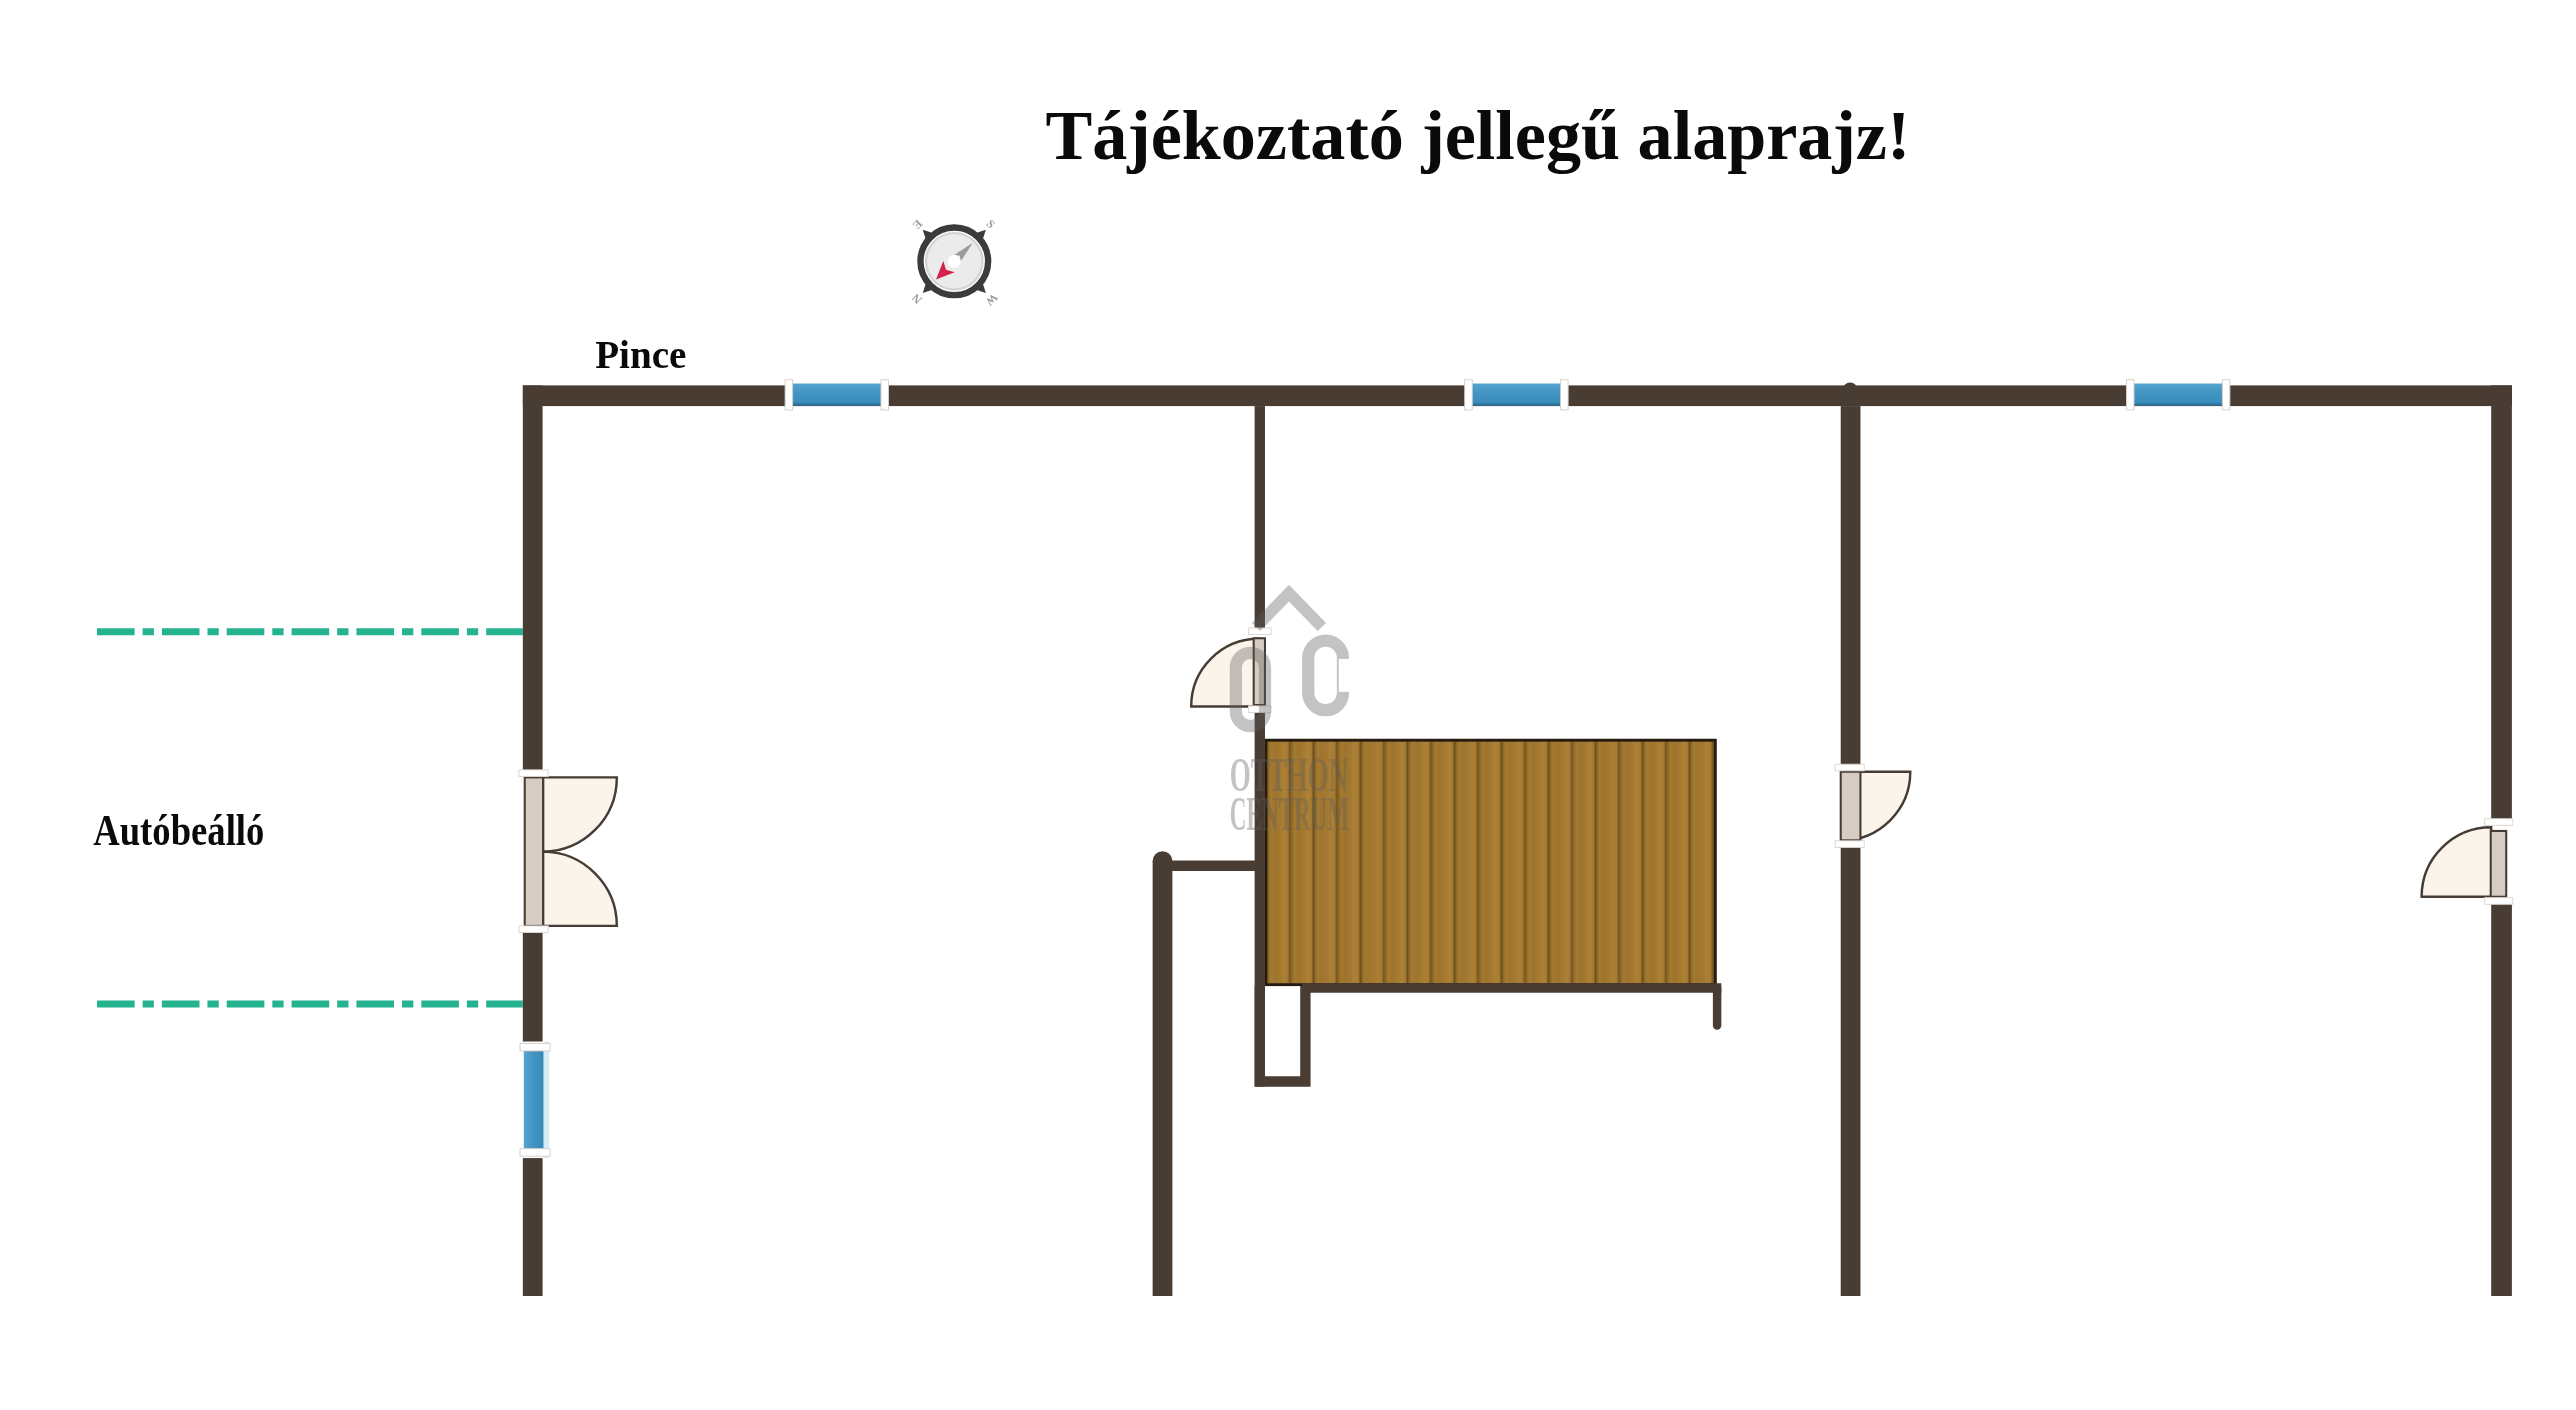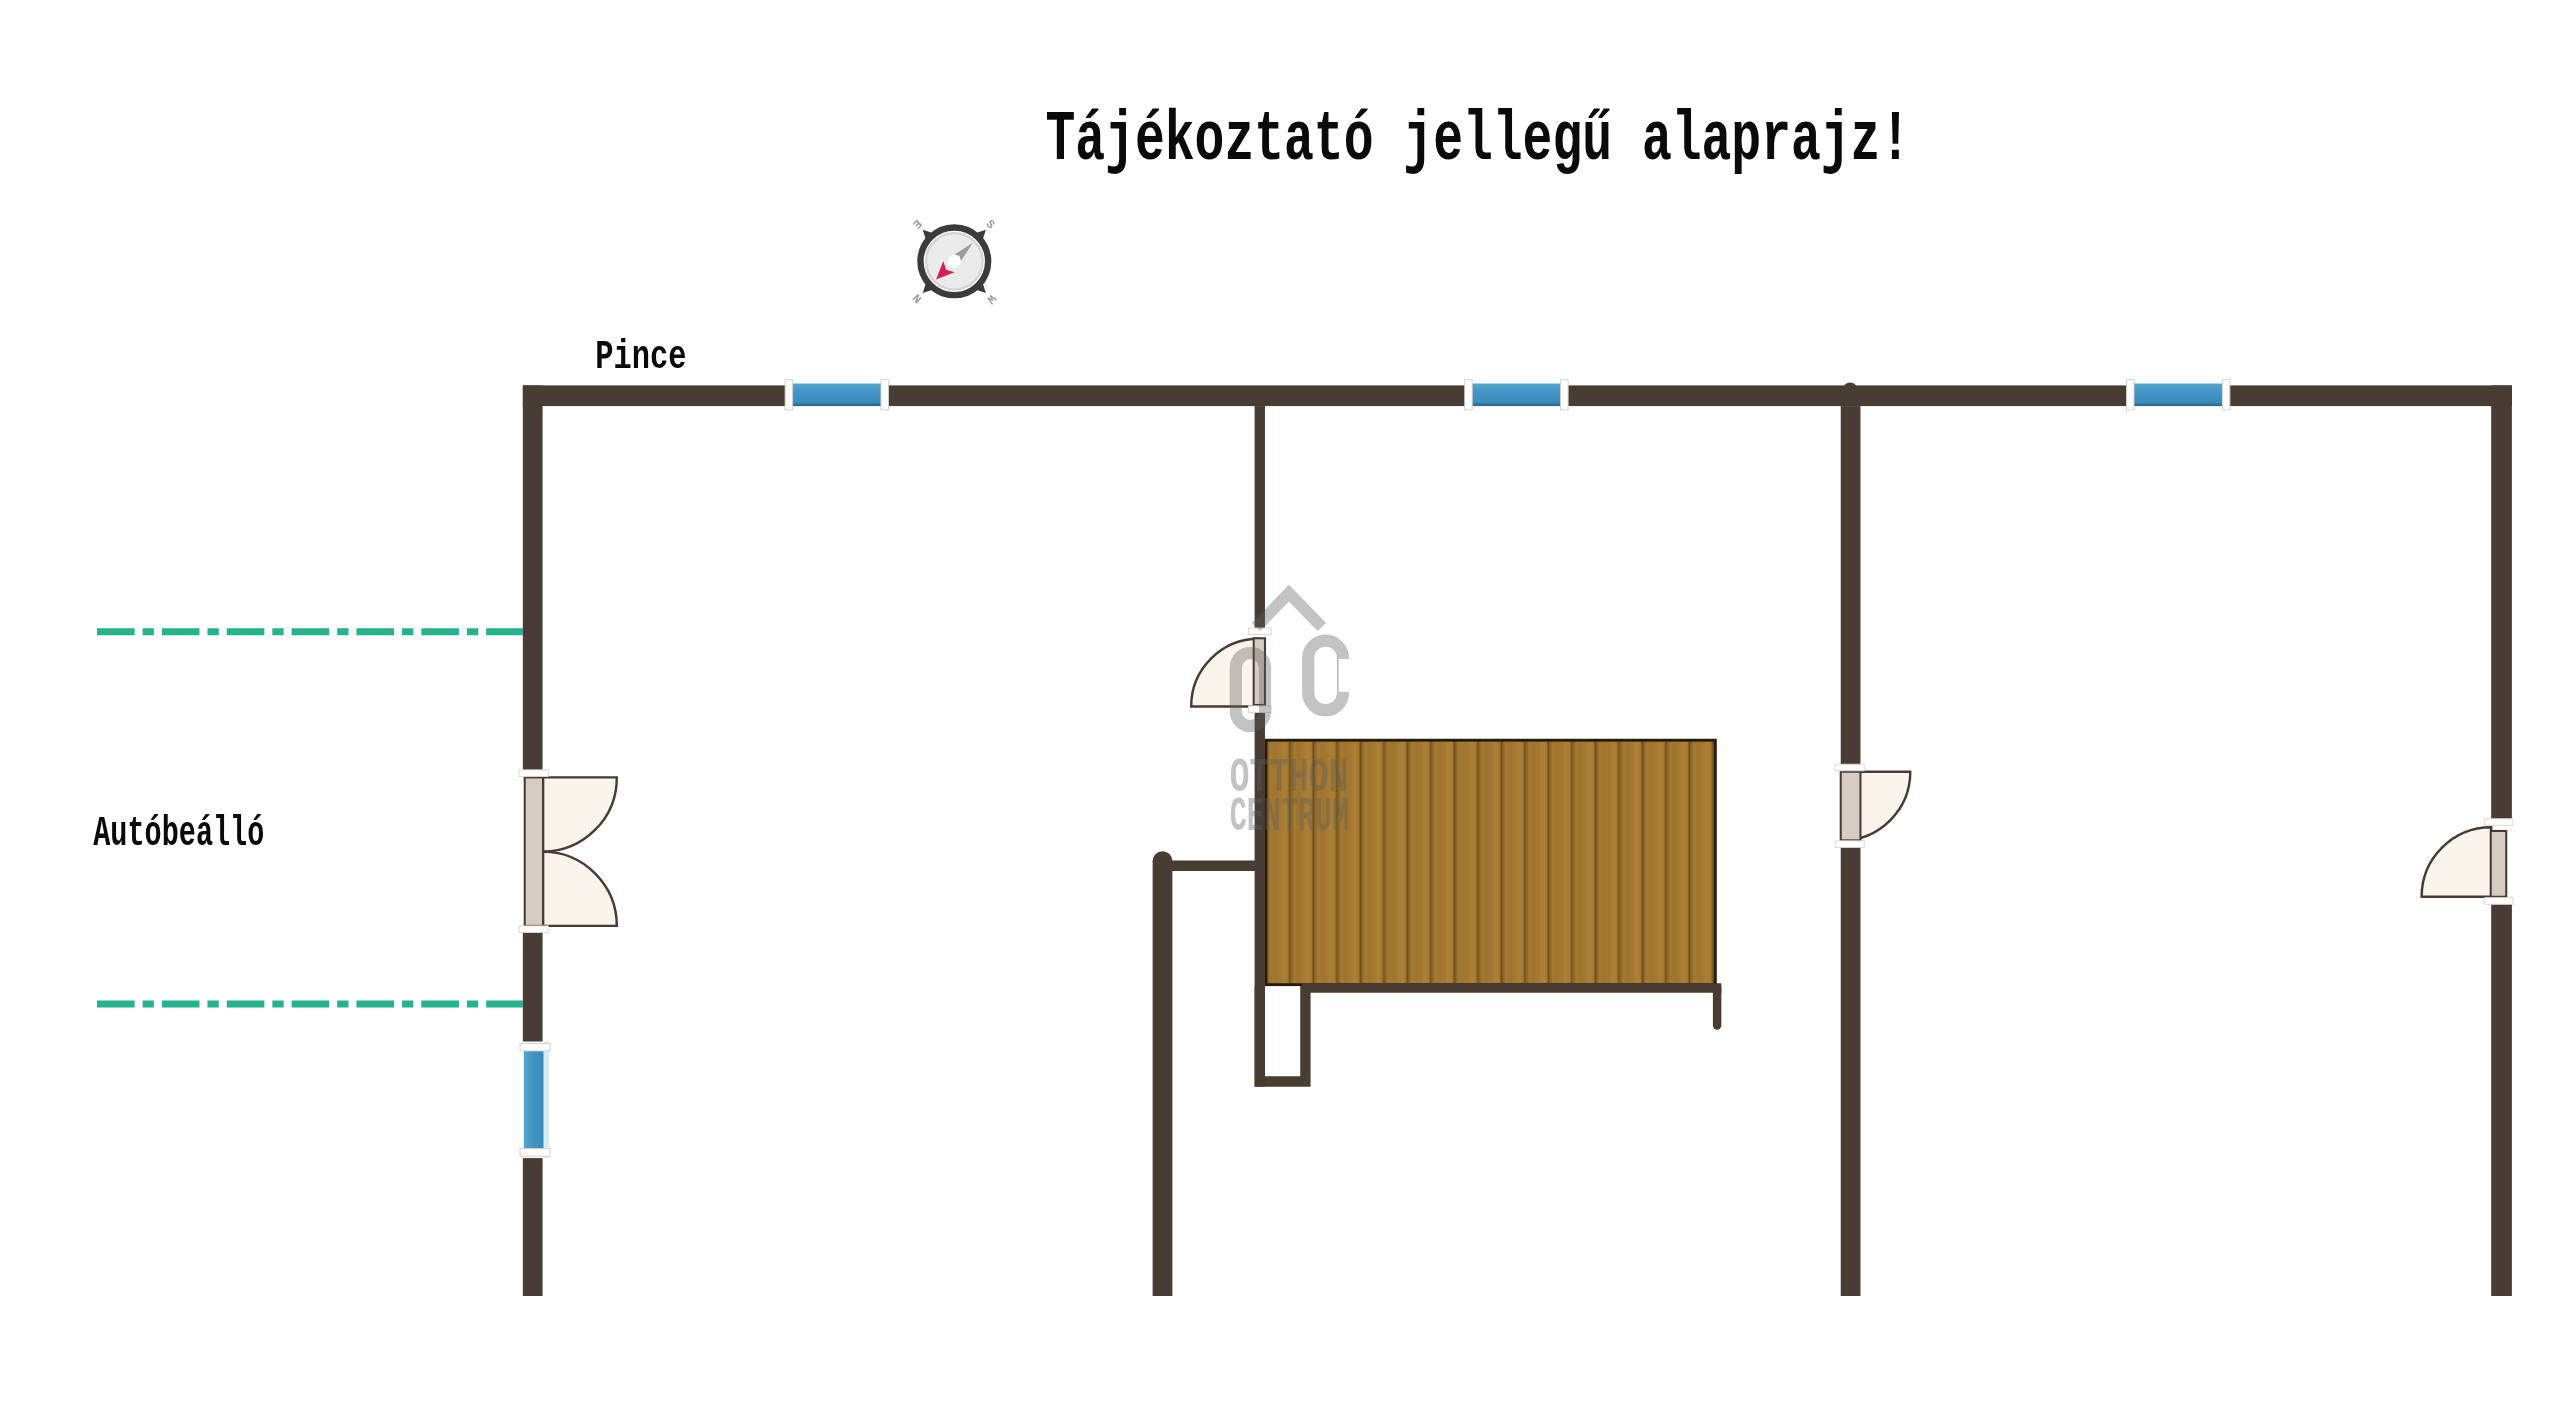--- a/index.html
+++ b/index.html
@@ -1,17 +1,17 @@
 <!DOCTYPE html>
 <html style="font-size:15px"><head>
 <meta charset="utf-8">
 <style>
   html,body{margin:0;padding:0;background:#ffffff;}
   .wrap{position:relative;width:2576px;height:1296px;overflow:hidden;background:#ffffff;
-        font-family:Liberation Mono, monospace;}
+        font-family:Liberation Serif, serif;}
   svg{display:block}
 </style>
 </head>
 <body>
 <div class="wrap">
 <svg width="2576" height="1410" viewBox="0 0 2740 1500">
 <defs>
   <linearGradient id="wg" x1="0" y1="0" x2="0" y2="1">
     <stop offset="0" stop-color="#55a5ce"></stop>
     <stop offset="0.45" stop-color="#4294c3"></stop>

